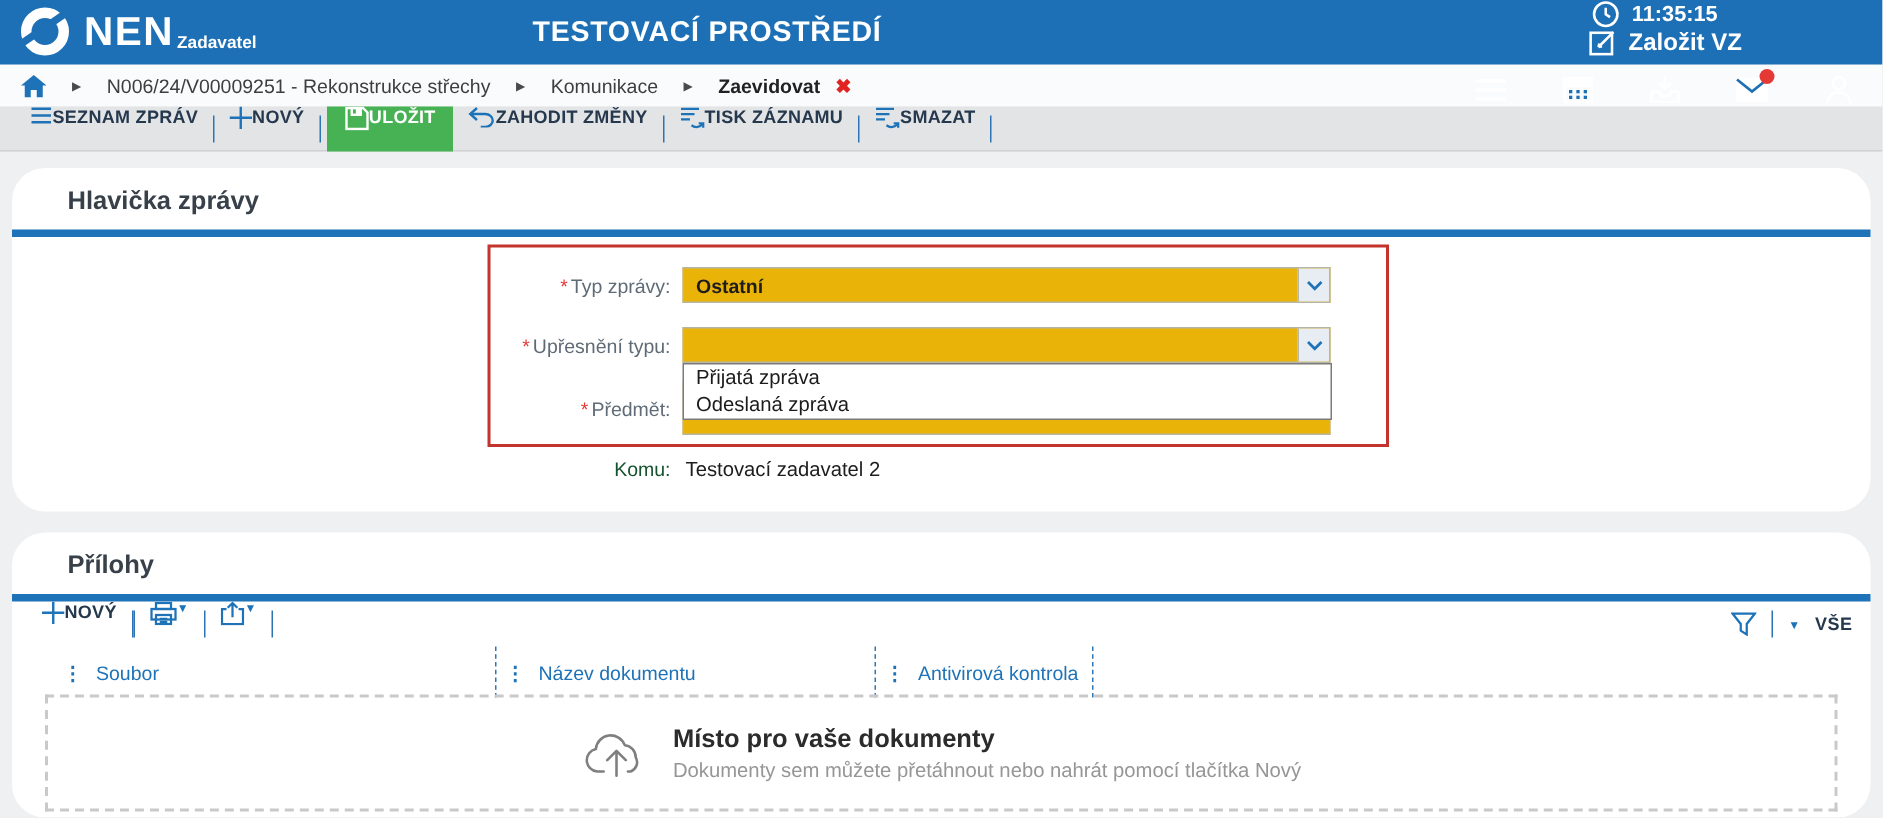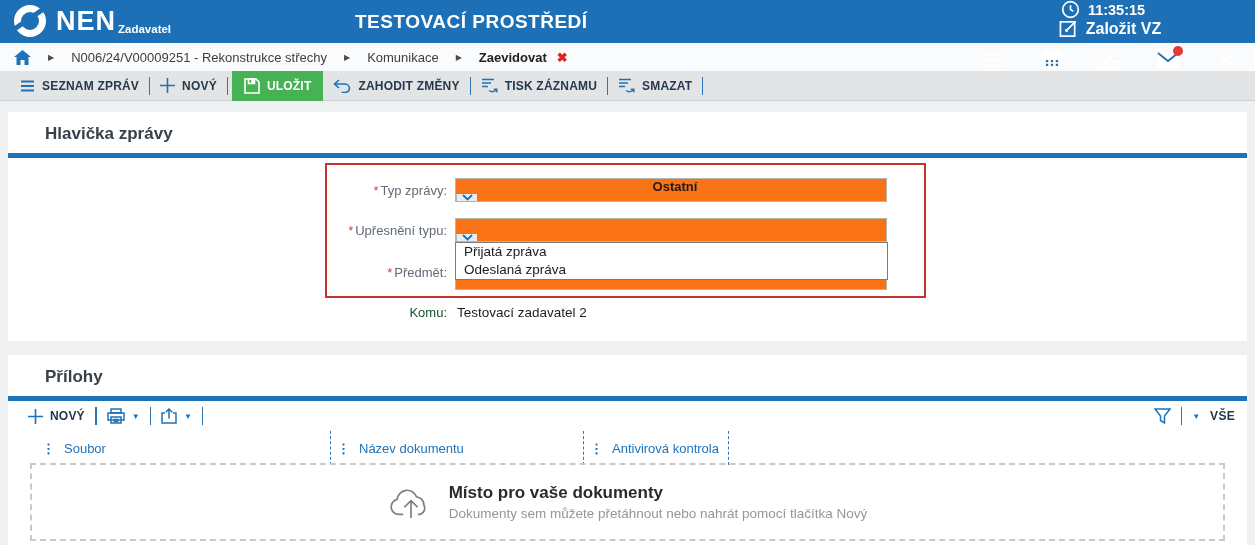--- a/index.html
+++ b/index.html
@@ -34,46 +34,46 @@
   
   .breadcrumb { height:28px; background:#fafbfc; display:flex; align-items:center; padding-left:14px;
                 font-size:13px; color:#3e3e3e; }
   .bc-arrow { font-size:8px; color:#4a4a4a; margin:0 17px; }
   .bc-current { font-weight:bold; color:#222; }
   .bc-close { color:#e02424; font-weight:bold; font-size:13px; margin-left:10px; cursor:pointer; }
 
   
   .main-toolbar { height:30px; background:#e3e4e6; border-bottom:1px solid #cfd1d3;
                   display:flex; align-items:center; padding-left:10px; }
-  .tb-btn { display:flex; align-items:center; gap:7px; padding:0 10px; height:30px;
+  .tb-btn { display:flex; align-items:flex-start; gap:0; padding:0 10px; height:30px;
             font-size:12px; font-weight:bold; color:#25384d; letter-spacing:.2px; cursor:pointer; white-space:nowrap; }
   .tb-sep { width:1px; height:18px; background:#2e74b5; }
   .tb-btn.green { background:#47b254; color:#fff; margin-left:4px; padding:0 12px; }
   .tb-icon { color:#1e73b8; }
   .tb-btn.green .tb-icon { color:#fff; }
 
   
-  .card { background:#fff; margin:0 8px; position:relative; }
+  .card { background:#fff; margin:0 8px; position:relative;border-radius:22px; }
   .card-1 { margin-top:11px; height:229px; }
   .card-2 { margin-top:14px; height:190px; }
   .section-title { font-size:17px; font-weight:bold; color:#38404a; padding:12px 0 9px 37px; }
   .blue-rule { height:5px; background:#1e73b8; }
 
   
   .form-area { position:relative; height:183px; }
   .required-box { position:absolute; left:317px; top:5px; width:601px; height:135px;
                   border:2px solid #c4342f; }
   .frm-label { position:absolute; width:120px; text-align:right; font-size:13px; color:#5f6b76; white-space:nowrap; }
   .frm-label .req { color:#e53935; margin-right:2px; }
   .lbl-typ   { left:319px; top:25px; }
   .lbl-upr   { left:319px; top:65px; }
   .lbl-pre   { left:319px; top:107px; }
   .lbl-komu  { left:319px; top:147px; color:#14532d; }
-  .fld { position:absolute; left:447px; width:432px; height:24px; background:#f97316;
-         border:1px solid #b5b5a8; display:flex; align-items:center;flex-direction:column; }
+  .fld { position:absolute; left:447px; width:432px; height:24px; background:#eab308;
+         border:1px solid #b5b5a8; display:flex; align-items:center; }
   .fld-typ { top:20px; }
   .fld-upr { top:60px; }
   .fld-pre { top:96px; height:36px; }
   .fld-value { flex:1; padding-left:8px; font-size:13px; font-weight:bold; color:#1d1d1d; }
   .fld-dd-btn { width:21px; align-self:stretch; background:#e7edf2; border-left:1px solid #b5b5a8;
                 display:flex; align-items:center; justify-content:center; cursor:pointer; }
   .dropdown-list { position:absolute; left:447px; top:84px; width:433px; background:#fff;
                    border:1px solid #7b7b7b; z-index:5; }
   .dd-item { font-size:13.5px; color:#1c1c1c; padding:1px 0 1px 8px; line-height:16px; cursor:pointer; }
   .komu-value { position:absolute; left:449px; top:147px; font-size:13.5px; color:#1d1d1d; }

